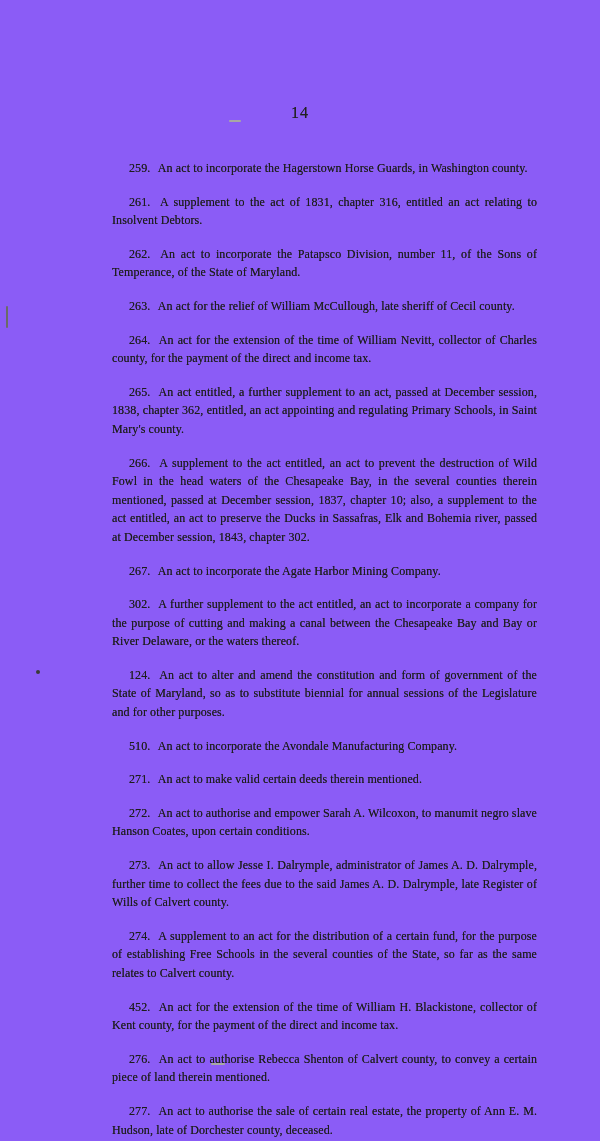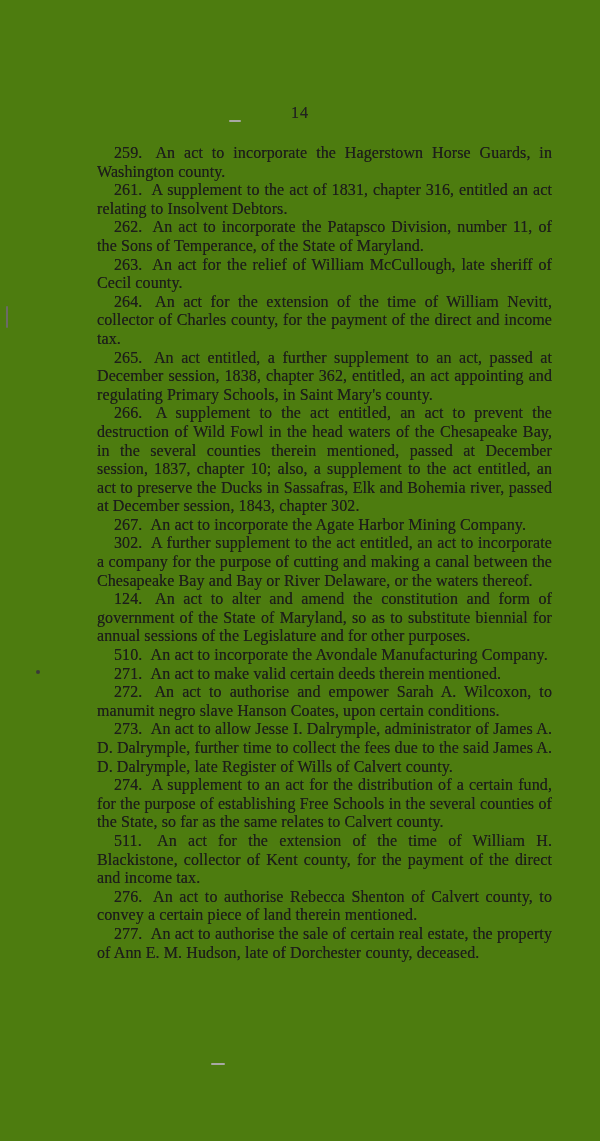--- a/index.html
+++ b/index.html
@@ -4,21 +4,21 @@
 <style>
   html, body {
     margin: 0;
     padding: 0;
     background: #ffffff;
   }
   .page {
     position: relative;
     width: 600px;
     height: 1141px;
-    background: #4d7c0f;
+    background: #8b5cf6;
     overflow: hidden;
     font-family: "Liberation Serif", "DejaVu Serif", serif;
     color: #1d1d1b;
   }
   .page-number {
     position: absolute;
     top: 104px;
     left: 0;
     width: 100%;
     text-align: center;
@@ -27,22 +27,22 @@
     color: #222220;
     text-shadow: 0 0 0.4px rgba(30,30,28,0.7);
   }
   .content {
     position: absolute;
     top: 144px;
     left: 97px;
     width: 455px;
   }
   .entry {
-    margin: 0;
-    font-size: 16px;
+    margin: 15px;
+    font-size: 12px;
     line-height: 18.6px;
     text-align: justify;
     text-indent: 17px;
     text-shadow: 0 0 0.45px rgba(29,29,27,0.75);
     letter-spacing: 0.1px;
   }
   .entry .num {
     padding-right: 5px;
     white-space: nowrap;
   }
@@ -113,20 +113,20 @@
     <p class="entry"><span class="num">510.</span><span> An act to incorporate the Avondale Manufacturing Company.</span></p>
 
     <p class="entry"><span class="num">271.</span><span> An act to make valid certain deeds therein mentioned.</span></p>
 
     <p class="entry"><span class="num">272.</span><span> An act to authorise and empower Sarah A. Wilcoxon, to manumit negro slave Hanson Coates, upon certain conditions.</span></p>
 
     <p class="entry"><span class="num">273.</span><span> An act to allow Jesse I. Dalrymple, administrator of James A. D. Dalrymple, further time to collect the fees due to the said James A. D. Dalrymple, late Register of Wills of Calvert county.</span></p>
 
     <p class="entry"><span class="num">274.</span><span> A supplement to an act for the distribution of a certain fund, for the purpose of establishing Free Schools in the several counties of the State, so far as the same relates to Calvert county.</span></p>
 
-    <p class="entry"><span class="num">511.</span><span> An act for the extension of the time of William H. Blackistone, collector of Kent county, for the payment of the direct and income tax.</span></p>
+    <p class="entry"><span class="num">452.</span><span> An act for the extension of the time of William H. Blackistone, collector of Kent county, for the payment of the direct and income tax.</span></p>
 
     <p class="entry"><span class="num">276.</span><span> An act to authorise Rebecca Shenton of Calvert county, to convey a certain piece of land therein mentioned.</span></p>
 
     <p class="entry"><span class="num">277.</span><span> An act to authorise the sale of certain real estate, the property of Ann E. M. Hudson, late of Dorchester county, deceased.</span></p>
   </div>
 
 </div>
 
 </body></html>

